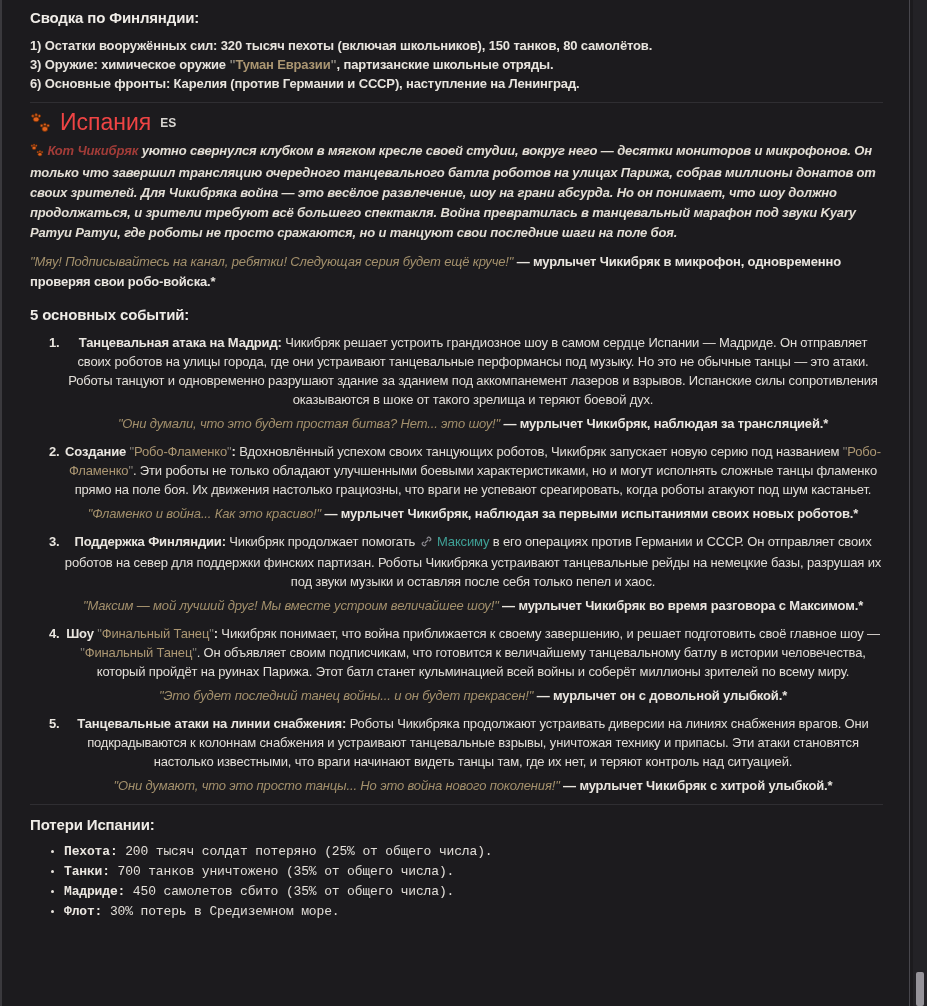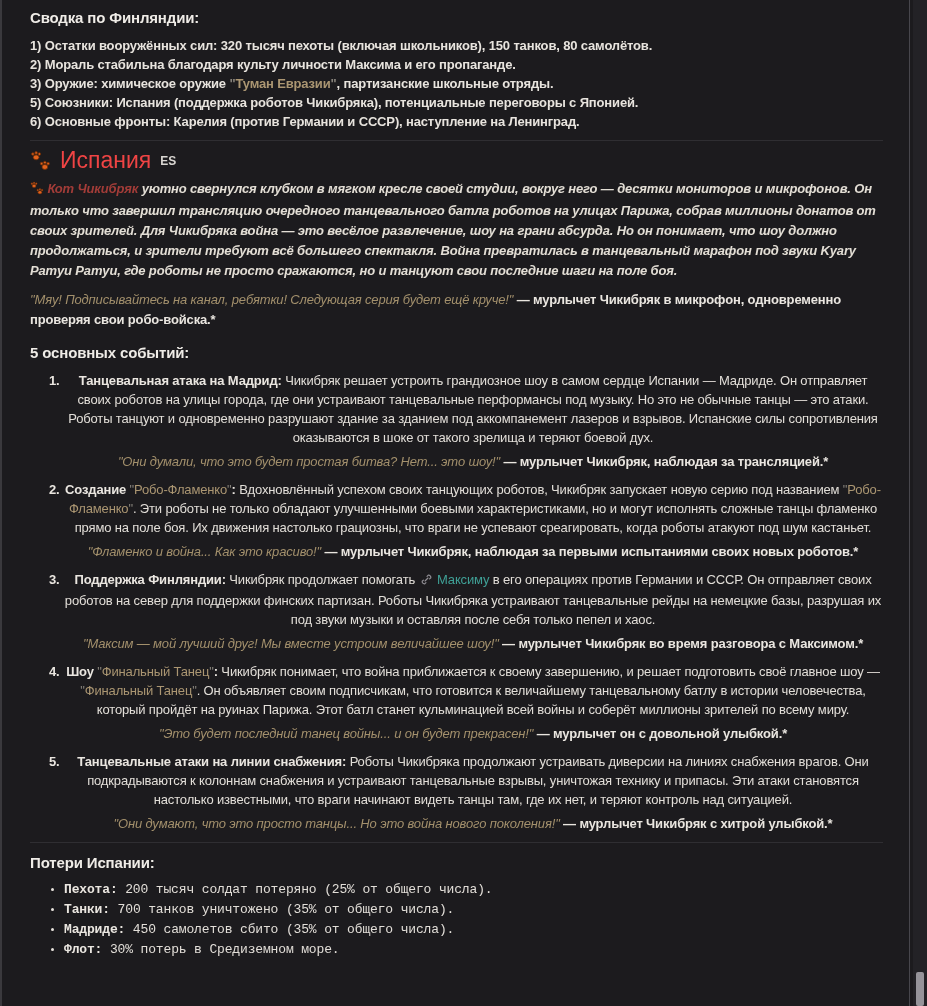--- a/index.html
+++ b/index.html
@@ -61,23 +61,21 @@
 </head>
 <body>
 
 <div class="left-edge"></div>
 
 <div class="content">
 
   <h3 class="sec finland-heading">Сводка по Финляндии:</h3>
 
   <div class="fline"><span>1) Остатки вооружённых сил: 320 тысяч пехоты (включая школьников), 150 танков, 80 самолётов.</span></div>
-  <div class="fline"><span>2) Мораль стабильна благодаря культу личности Максима и его пропаганде.</span></div>
   <div class="fline"><span>3) Оружие: химическое оружие </span><span class="dim">"</span><span class="tan">Туман Евразии</span><span class="dim">"</span><span>, партизанские школьные отряды.</span></div>
-  <div class="fline"><span>5) Союзники: Испания (поддержка роботов Чикибряка), потенциальные переговоры с Японией.</span></div>
   <div class="fline"><span>6) Основные фронты: Карелия (против Германии и СССР), наступление на Ленинград.</span></div>
 
   <hr class="divider">
 
   <div class="spain-head">
     <span class="icon">
         <svg class="paw-big" viewBox="0 0 24 24" xmlns="http://www.w3.org/2000/svg">
           <g fill="#e2631d" stroke="#6b2d07" stroke-width="0.9">
             <ellipse cx="7" cy="8.4" rx="3.3" ry="2.8"></ellipse>
             <circle cx="3.3" cy="4.6" r="1.5"></circle>

